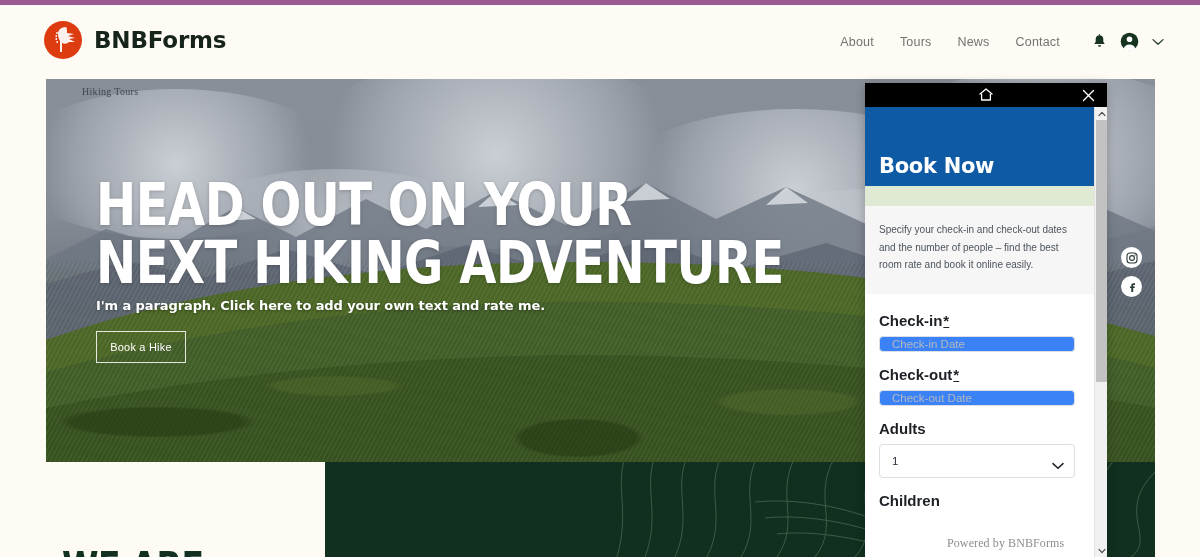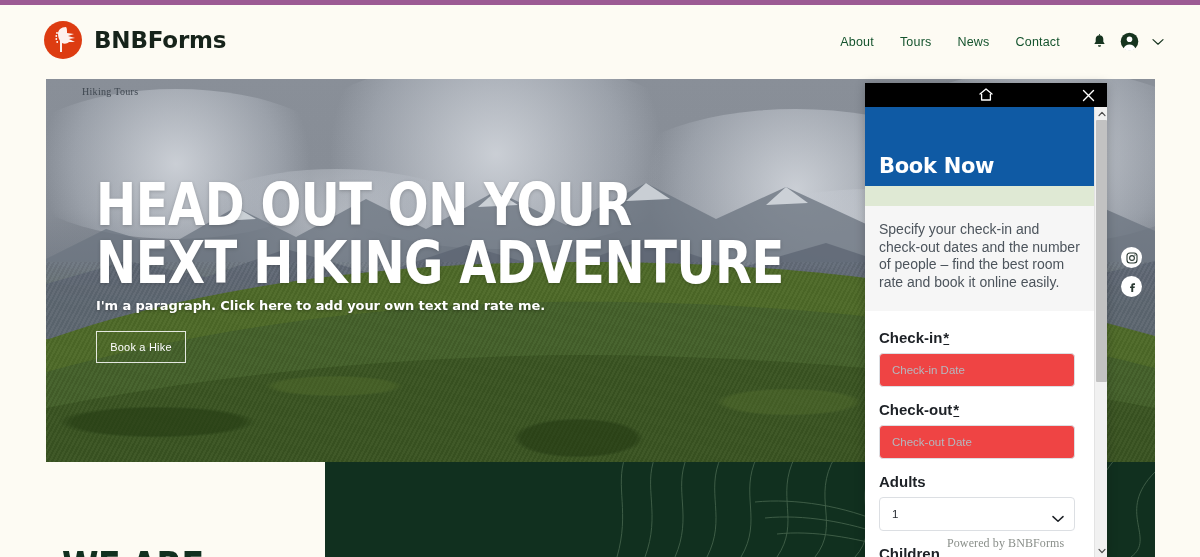--- a/index.html
+++ b/index.html
@@ -32,21 +32,21 @@
   .brand-logo .lg-fig {
     position: absolute; left: 9px; top: 5px; width: 24px; height: 28px;
   }
   .brand-name {
     font-family: "DejaVu Sans", sans-serif;
     font-size: 23px; font-weight: 700; color: #16231a; letter-spacing: -0.2px;
   }
 
   .nav { position: absolute; right: 36px; top: 27px; display: flex; align-items: center; gap: 26px; }
   .nav-link {
-    font-size: 12.5px; color: #14532d; text-decoration: none; letter-spacing: .2px;
+    font-size: 12.5px; color: #737373; text-decoration: none; letter-spacing: .2px;
     font-family: "Liberation Sans", sans-serif;
   }
   .nav-icons { display: flex; align-items: center; gap: 13px; margin-left: 6px; }
   .icon-btn { display: inline-flex; align-items: center; justify-content: center; cursor: pointer; }
 
   
   .hero {
     position: absolute; left: 46px; top: 79px; width: 1109px; height: 383px;
     overflow: hidden;
     background:
@@ -144,31 +144,31 @@
     position: relative; width: 229px; height: 79px; background: #0f5aa4;
   }
   .w-hero-title {
     position: absolute; left: 14px; top: 47px;
     font-family: "DejaVu Sans", sans-serif;
     font-size: 21px; font-weight: 700; color: #ffffff; letter-spacing: -0.3px; text-align: center;
   }
   .w-greenstrip { width: 229px; height: 20px; background: #dfe9d4; }
   .w-desc {
     width: 229px; padding: 15px 14px 20px 14px; background: #f6f6f6;
-    font-size: 14px; line-height: 17.5px; color: #4c545c;
+    font-size: 10px; line-height: 17.5px; color: #4c545c;
   }
   .w-form { width: 229px; padding: 18px 14px 0 14px; background: #ffffff; }
   .w-label {
     font-size: 15px; font-weight: 700; color: #1d2126; margin-bottom: 7px;
     font-family: "Liberation Sans", sans-serif;
   }
   .req { text-decoration: underline; margin-left: 1px; }
   .w-input {
-    width: 196px; height: 34px; border: 1px solid #dcdfe3; border-radius: 4px;
-    background: #ef4444; font-size: 11.5px; color: #2a2f35; padding: 0 12px;
+    width: 196px; height: 16px; border: 1px solid #dcdfe3; border-radius: 4px;
+    background: #3b82f6; font-size: 11.5px; color: #2a2f35; padding: 0 12px;
     font-family: "Liberation Sans", sans-serif; outline: none; display: block;
   }
   .w-input::placeholder { color: #b4b9bf; }
   .w-gap { height: 14px; }
   .w-select-wrap { position: relative; width: 196px; }
   .w-select {
     width: 196px; height: 34px; border: 1px solid #dcdfe3; border-radius: 4px;
     background: #fff; font-size: 11.5px; color: #2a2f35; padding: 0 12px;
     font-family: "Liberation Sans", sans-serif; outline: none;
     appearance: none; -webkit-appearance: none;

